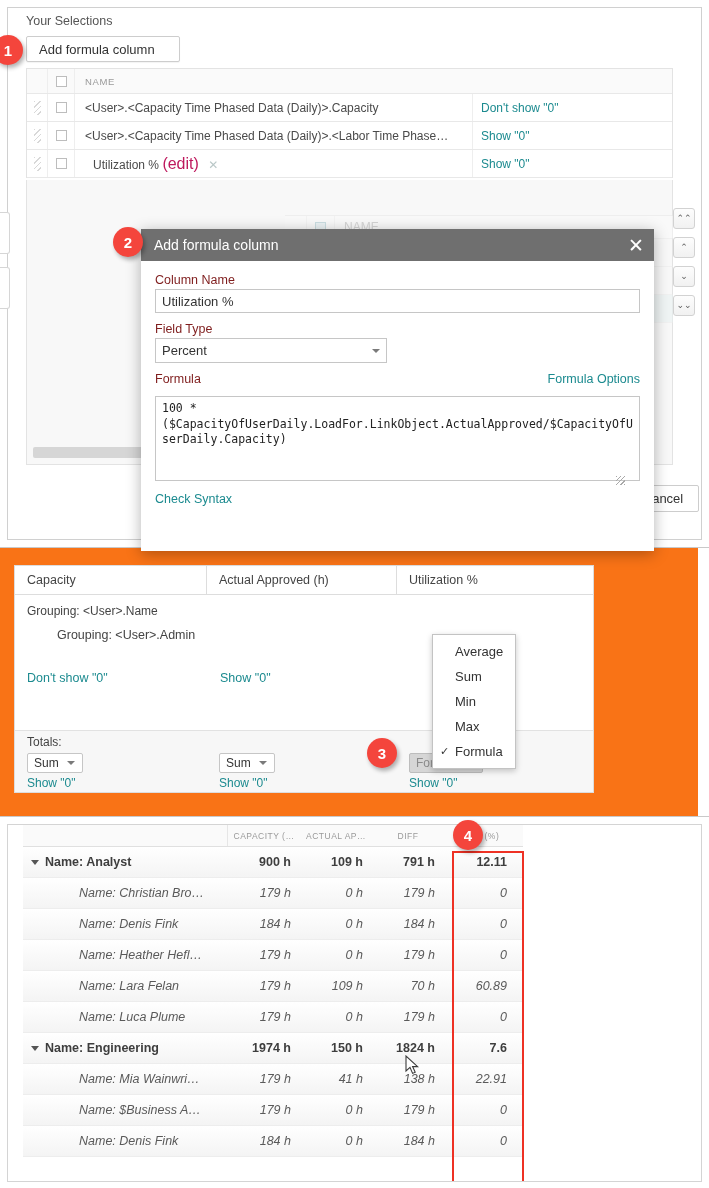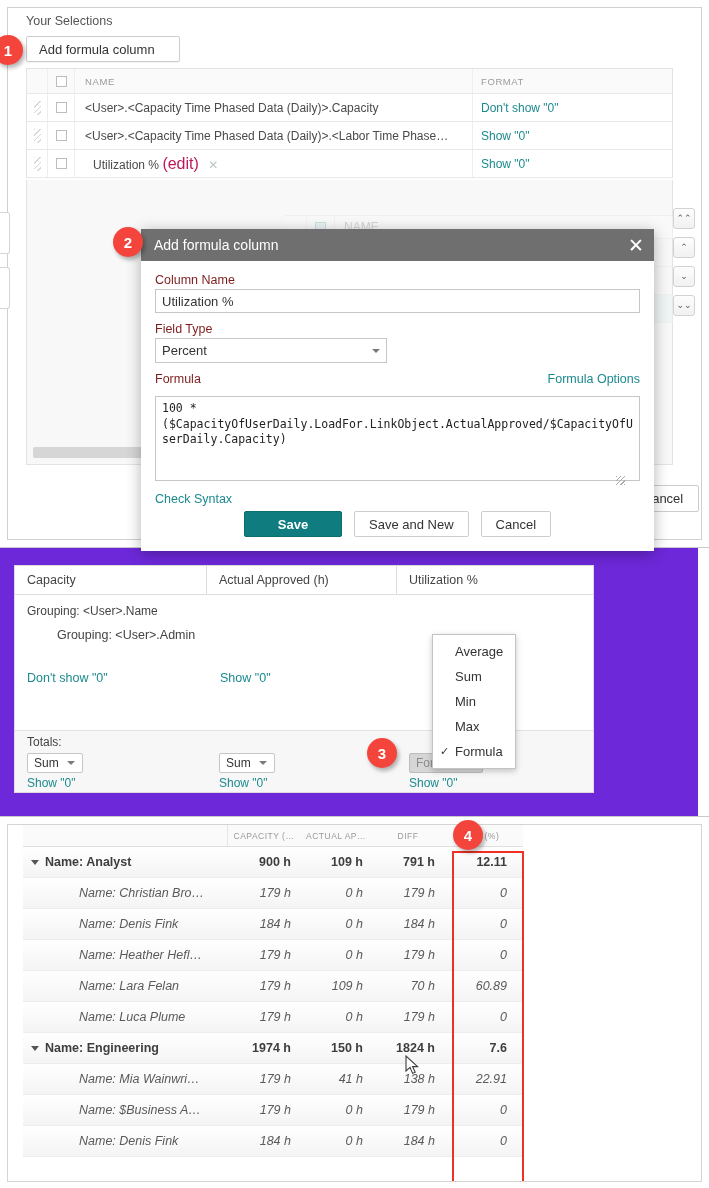--- a/index.html
+++ b/index.html
@@ -193,21 +193,21 @@
   .dlg-foot { position: absolute; left:0; right:0; bottom: 14px; display:flex; justify-content:center; gap:12px; }
   .btn { height: 26px; border-radius: 2px; font-size: 13px; display:flex; align-items:center;
          justify-content:center; cursor:pointer; }
   .btn-primary { width: 98px; background: #0f7c80; color:#fff; border:1px solid #0c6d71; font-weight:bold; }
   .btn-default { background:#fff; color:#333; border:1px solid #cdcdcd; padding: 0 14px; }
 
   
   #sec2 {
     position: absolute; left: 0; top: 548px;
     width: 698px; height: 268px;
-    background: #6d28d9;
+    background: #f97316;
   }
   .tot-table {
     position: absolute; left: 14px; top: 17px;
     width: 580px; height: 228px;
     border: 1px solid #ddd; background: #fff;
   }
   .tot-head { display:flex; height: 29px; border-bottom: 1px solid #ddd; }
   .tot-head > div { font-size: 12.5px; color:#444; display:flex; align-items:center; padding-left:12px; }
   .tc1 { width: 192px; border-right: 1px solid #ddd; }
   .tc2 { width: 190px; border-right: 1px solid #ddd; }
@@ -289,21 +289,20 @@
 
     <div class="add-formula-btn">Add formula column</div>
 
     <div class="seltable">
       <div class="row head">
         <div class="c-handle"></div>
         <div class="c-check">
             <span class="cbx"></span>
           </div>
         <div class="c-name colhdr">NAME</div>
-        <div class="c-format colhdr">FORMAT</div>
       </div>
 
       <div class="row">
         <div class="c-handle">
             <span class="hatch"></span>
           </div>
         <div class="c-check">
             <span class="cbx"></span>
           </div>
         <div class="c-name">&lt;User&gt;.&lt;Capacity Time Phased Data (Daily)&gt;.Capacity</div>
@@ -403,25 +402,20 @@
       <div class="formula-row" style="margin-top:9px;">
         <span class="fld-label">Formula</span>
         <span class="teal" style="font-size:12.5px;cursor:pointer;">Formula Options</span>
       </div>
       <div style="position:relative;margin-top:8px;">
         <textarea class="formula-box" style="">100 *
 ($CapacityOfUserDaily.LoadFor.LinkObject.ActualApproved/$CapacityOfUserDaily.Capacity)</textarea>
         <span class="resize-grip"></span>
       </div>
       <span class="chk-syntax">Check Syntax</span>
-    </div>
-    <div class="dlg-foot">
-      <div class="btn btn-primary">Save</div>
-      <div class="btn btn-default">Save and New</div>
-      <div class="btn btn-default">Cancel</div>
     </div>
   </div>
 
   <div id="sec2">
     <div class="tot-table">
       <div class="tot-head">
         <div class="tc1">Capacity</div>
         <div class="tc2">Actual Approved (h)</div>
         <div class="tc3">Utilization %</div>
       </div>

